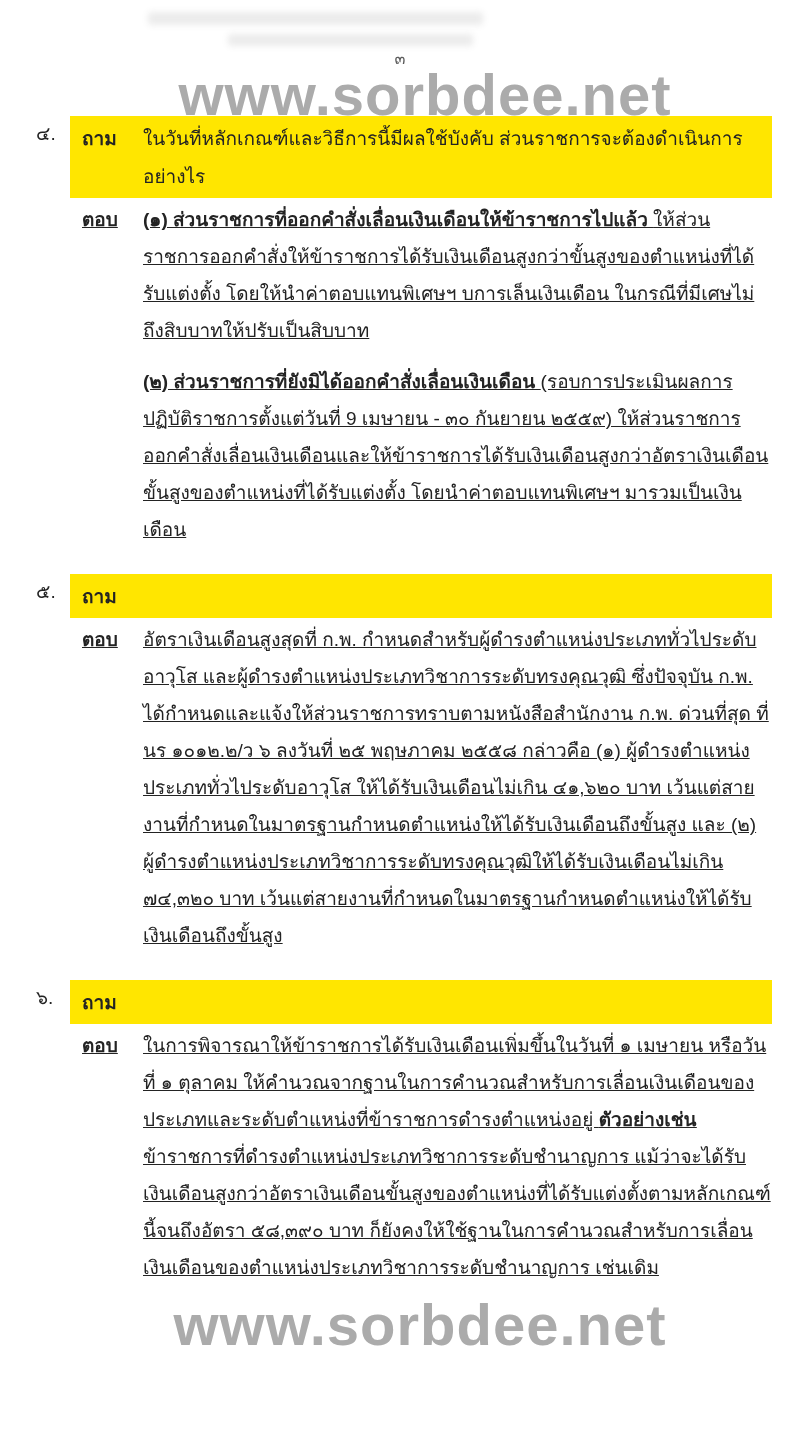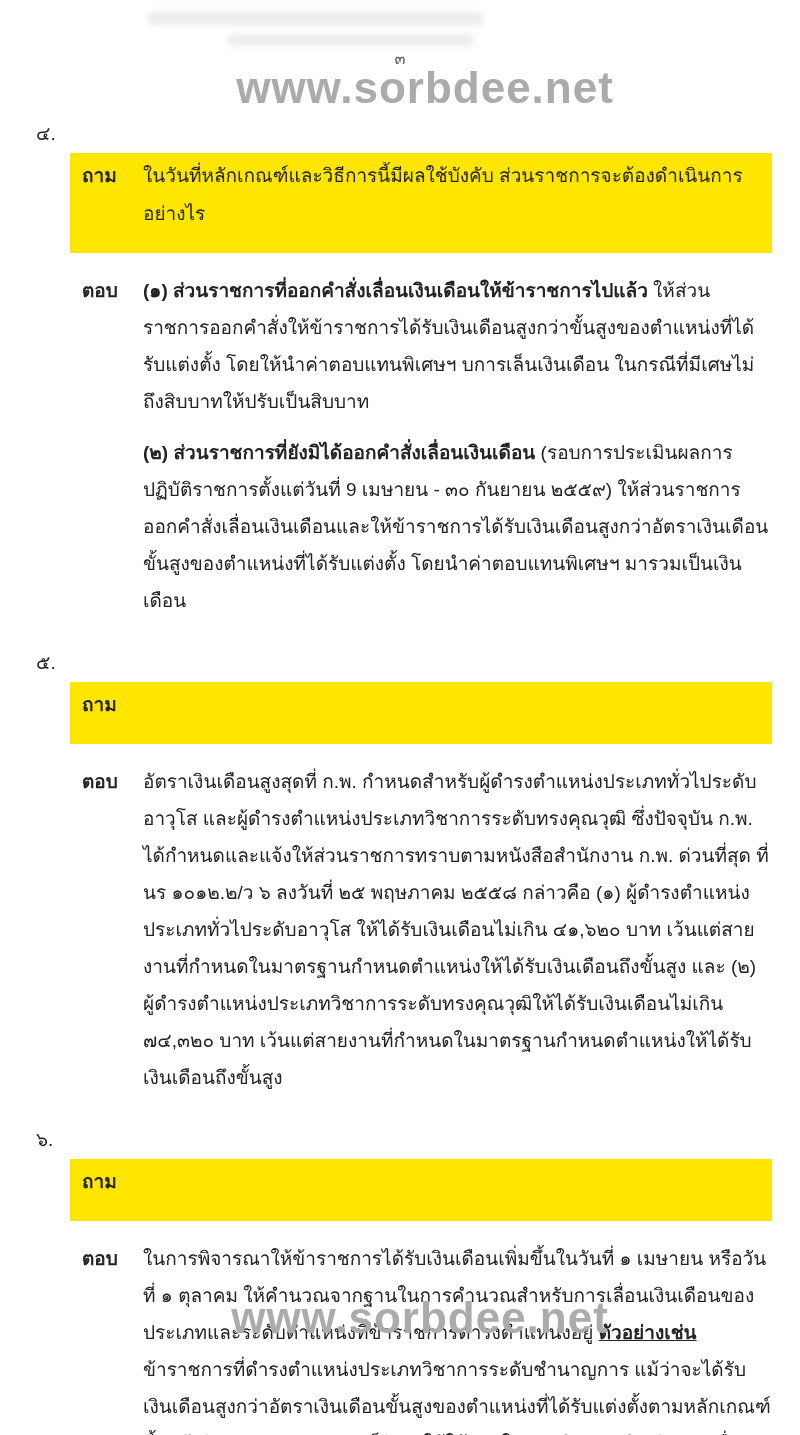--- a/index.html
+++ b/index.html
@@ -19,43 +19,42 @@
   .smudge { position: absolute; background: #8a8a8a; opacity: .16; filter: blur(3px); border-radius: 3px; }
   .smudge.s1 { left: 148px; top: 12px; width: 335px; height: 13px; }
   .smudge.s2 { left: 228px; top: 34px; width: 245px; height: 12px; }
 
   .page-number {
     position: absolute; top: 46px; left: 0; width: 800px;
     text-align: center; font-size: 16px; color: #5a5a5a;
   }
   .watermark {
     position: absolute; transform: translateX(-50%);
-    font-size: 44px; font-weight: 700; letter-spacing: 1px;
+    font-size: 58px; font-weight: 700; letter-spacing: 1px;
     color: var(--wm, #ababab); white-space: nowrap; line-height: 1;
   }
   .wm-top { top: 66px; left: 425px; }
   .wm-bottom { top: 1296px; left: 420px; }
 
   .content {
     position: absolute; top: 116px; left: 0;
     width: 800px; padding: 0 28px 0 36px;
     font-size: 19px;
   }
   .qa { margin-bottom: 26px; }
   .q-row { display: grid; grid-template-columns: 34px 1fr; align-items: start; }
   .num { font-size: 19px; padding-top: 8px; line-height: 1; }
   .q-highlight {
     background: var(--hl, #ffe600);
     display: grid; grid-template-columns: 73px 1fr;
-    padding: 4px 8px 20px 0;
-    margin-top: 37px;
+    padding: 4px 8px 2px 0;
   }
   .q-label { font-weight: 700; padding-left: 12px; line-height: 38px; }
   .q-text  { line-height: 38px; }
-  .a-row { display: grid; grid-template-columns: 34px 73px 1fr; margin-top: 19px; }
+  .a-row { display: grid; grid-template-columns: 34px 73px 1fr; margin-top: 3px; text-decoration: underline; }
   .a-label { font-weight: 700; line-height: 37px; padding-left: 12px; }
   .a-text p { line-height: 37px; margin: 0 0 14px 0; }
   .a-text p:last-child { margin-bottom: 0; }
   .seg-b { font-weight: 700; }
   .seg-u { text-decoration: underline; }
 </style>
 </head>
 <body>
 
 <div class="page">

